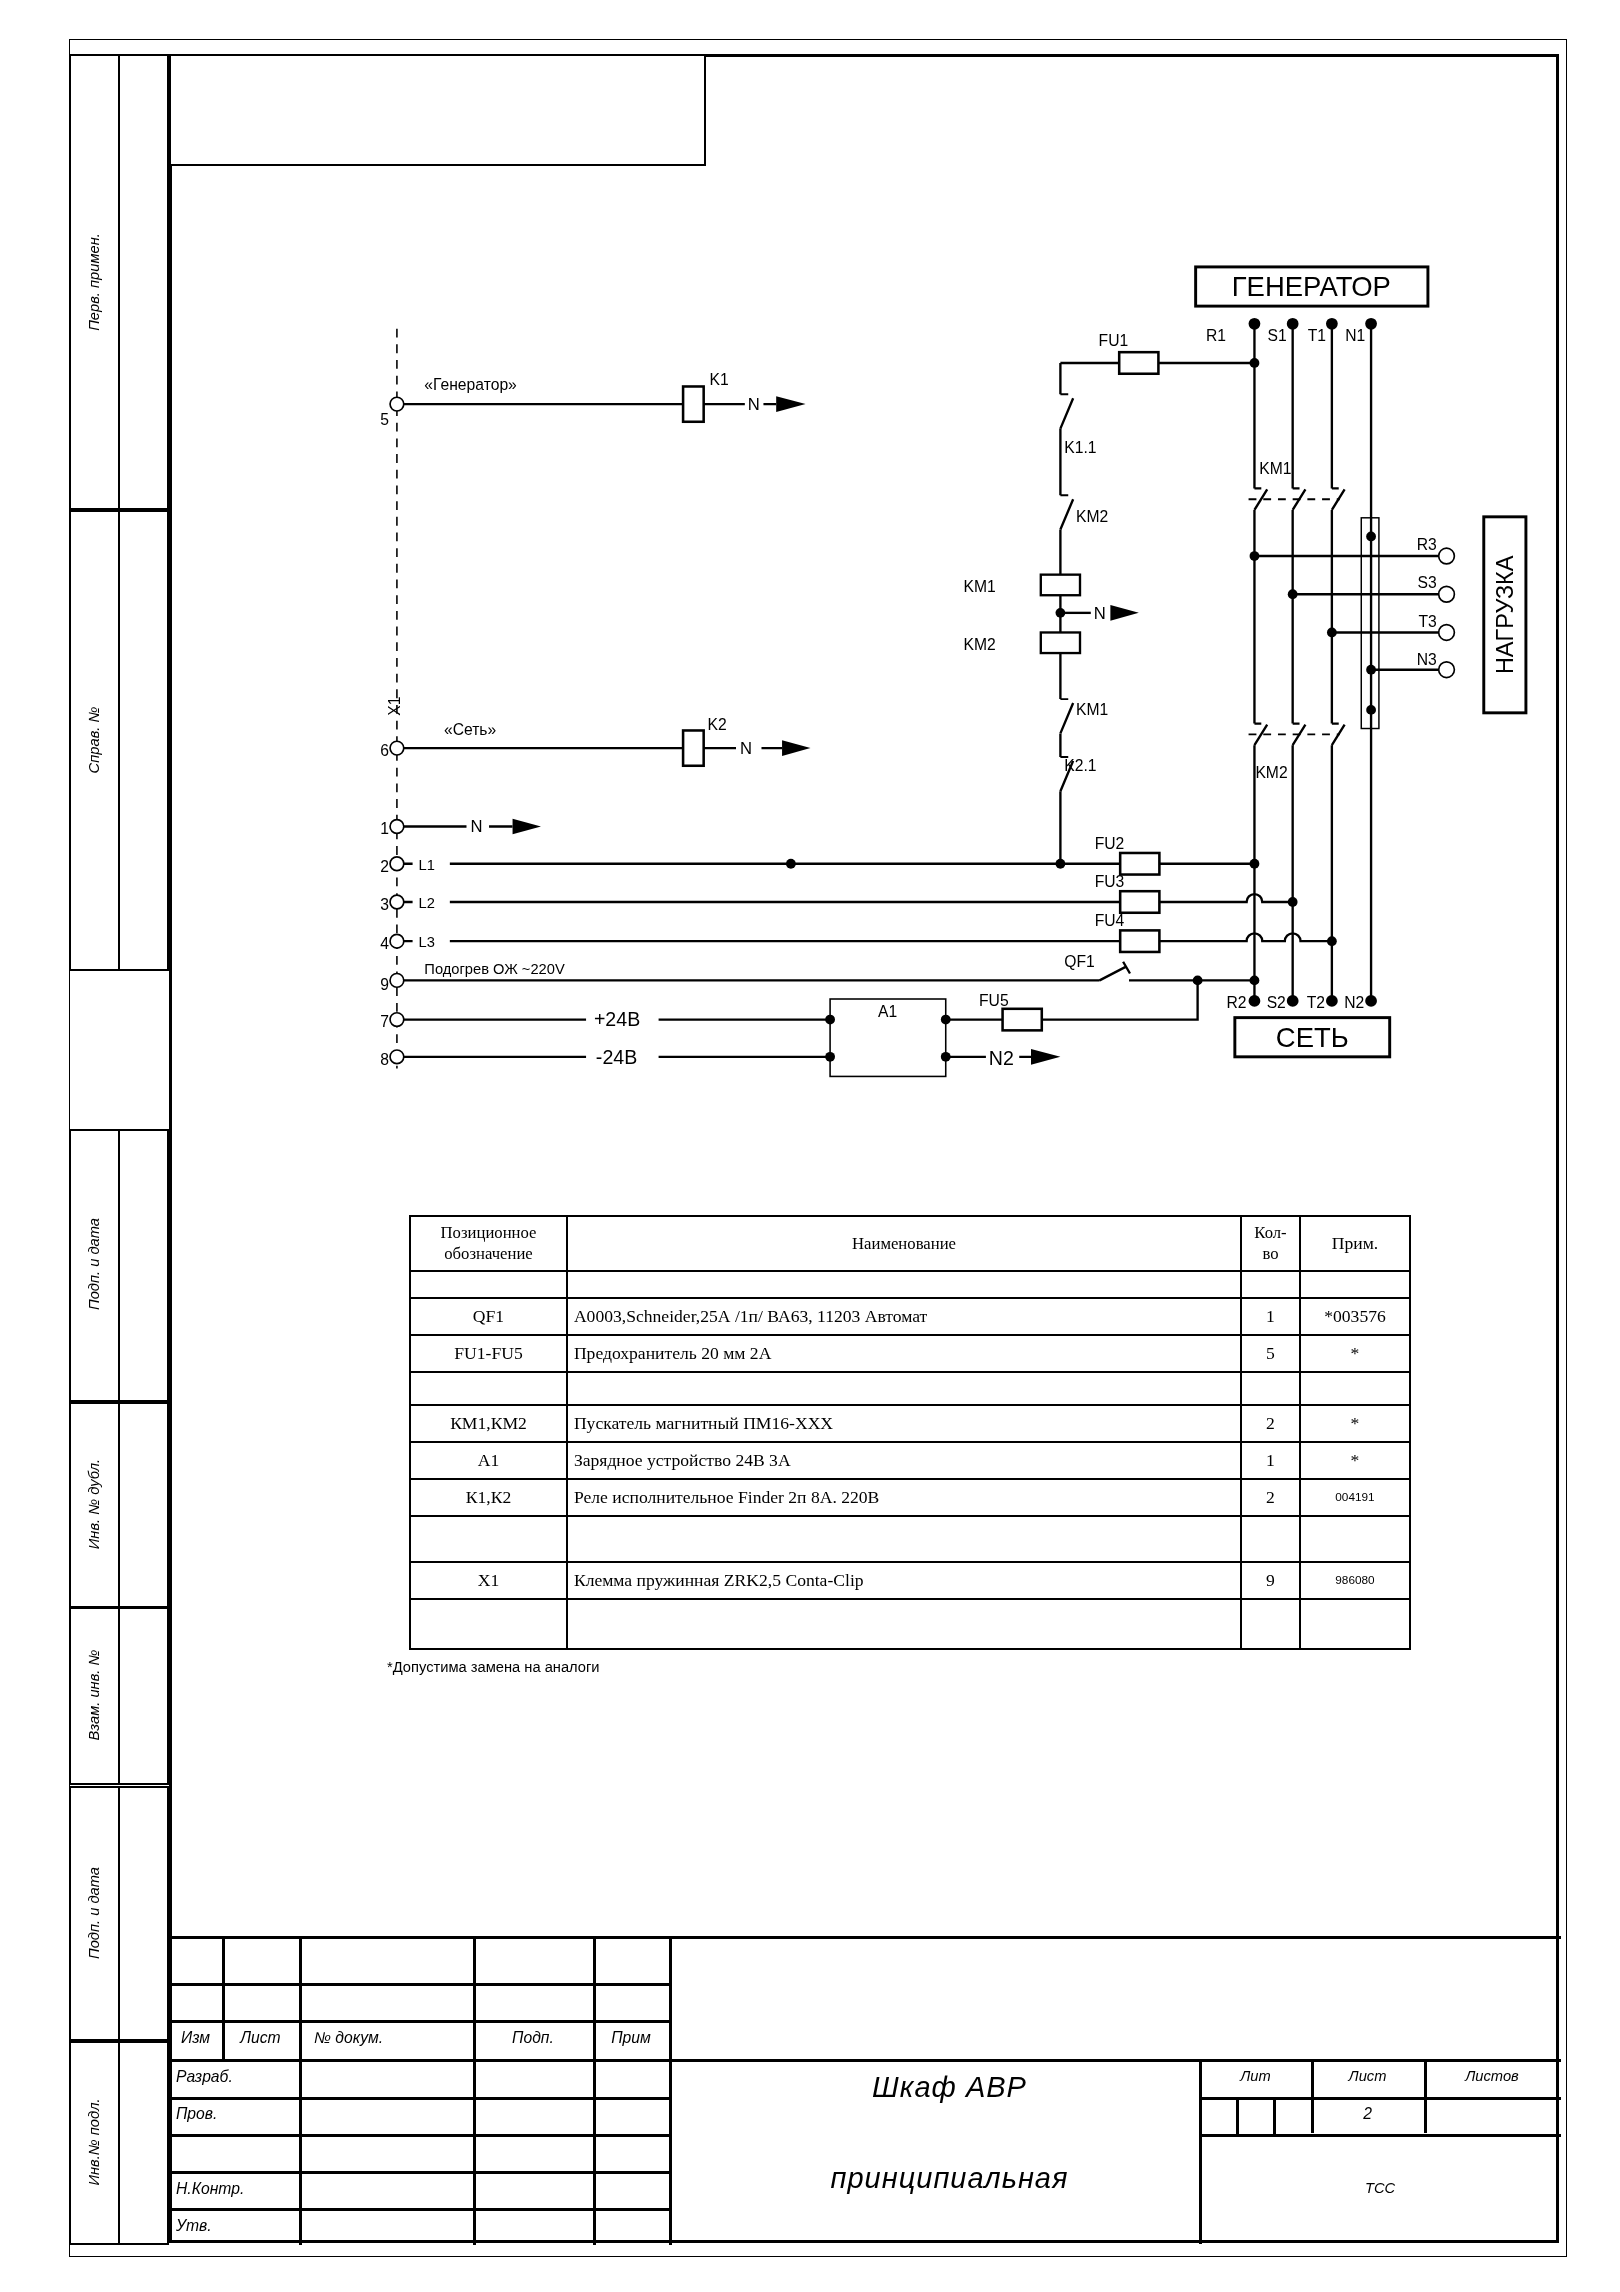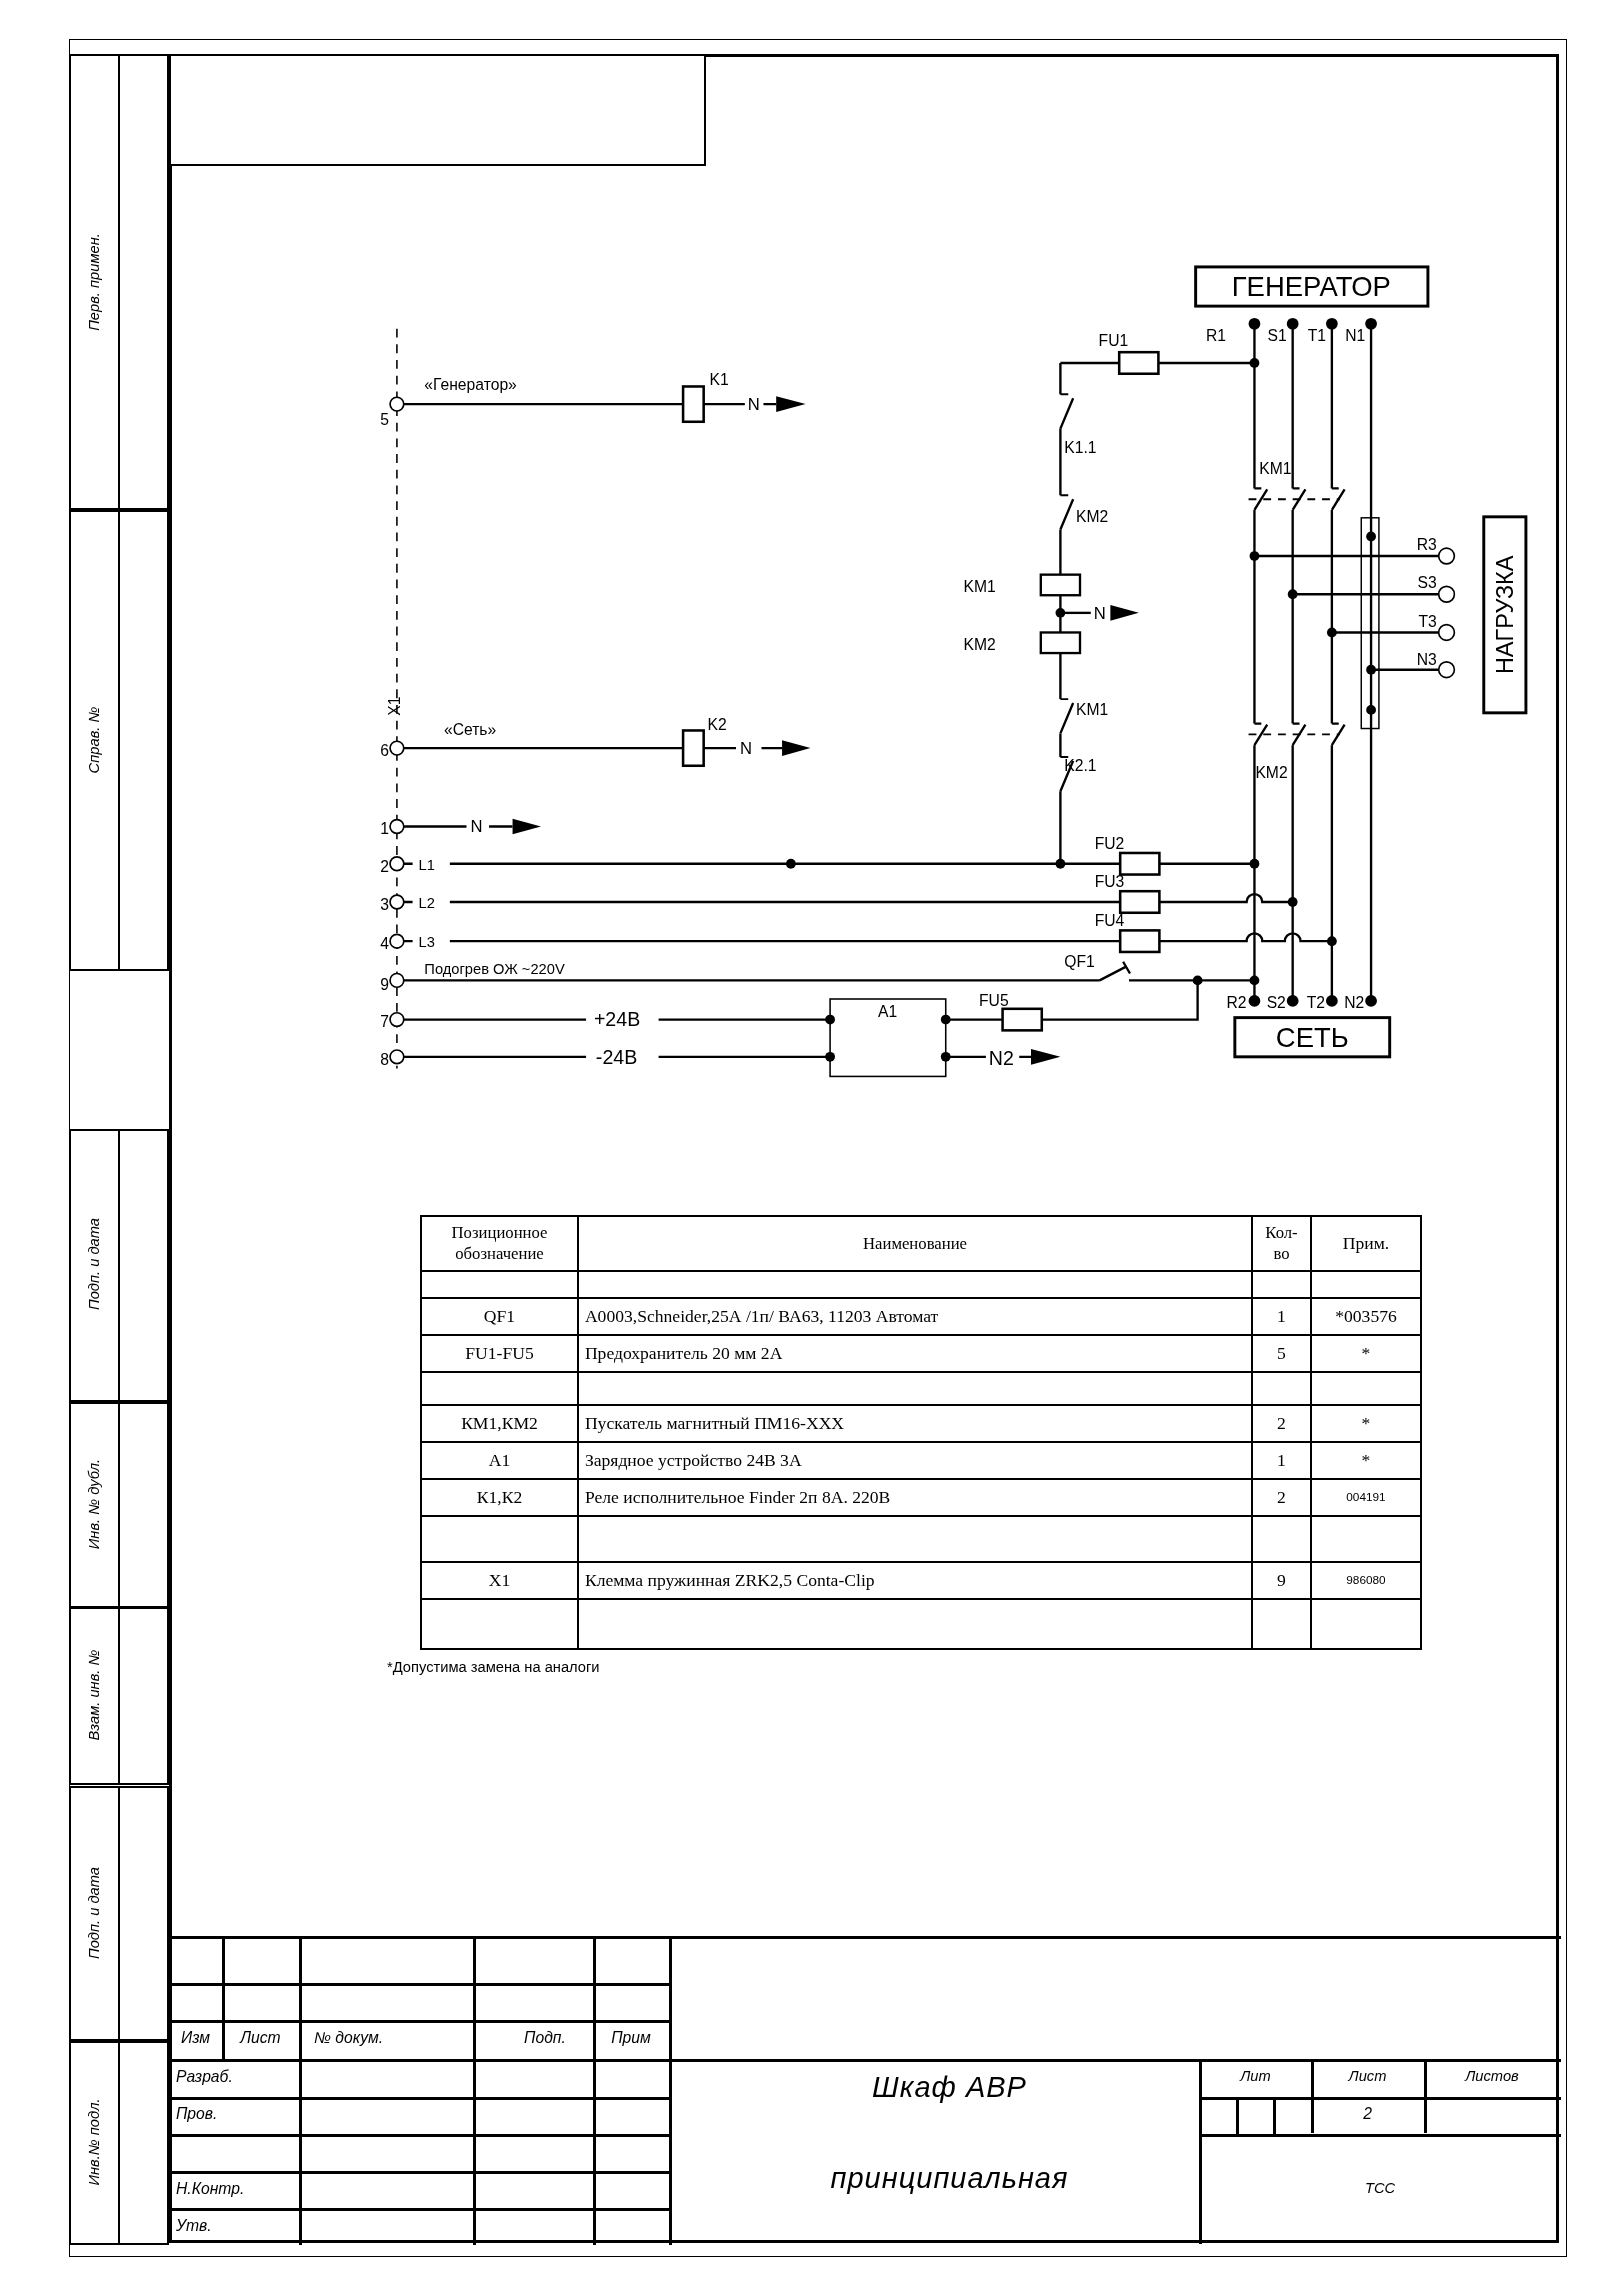--- a/index.html
+++ b/index.html
@@ -12,21 +12,21 @@
   .frame{position:absolute;border:3.9px solid #000;}
   .stamp{position:absolute;border:2.9px solid #000;background:#fff;}
   .margin-cell{position:absolute;left:69px;width:96px;border:2px solid #000;}
   .margin-inner{position:absolute;left:0;top:0;bottom:0;width:47px;border-right:2px solid #000;}
   .margin-label{position:absolute;width:255px;text-align:center;
                 font-style:italic;font-size:14.7px;transform:rotate(-90deg);}
   .tb-label{position:absolute;font-style:italic;font-size:15.7px;white-space:nowrap;}
   .tb-center{text-align:center;}
   .doc-title{position:absolute;font-style:italic;font-size:29px;letter-spacing:1px;
              width:529px;left:669px;text-align:center;white-space:nowrap;padding-left:16px;}
-  table.parts{position:absolute;left:420px;top:1215px;border-collapse:collapse;
+  table.parts{position:absolute;left:409px;top:1215px;border-collapse:collapse;
               table-layout:fixed;font-family:"Liberation Serif",serif;font-size:17.6px;}
   table.parts td{border:2.9px solid #000;padding:0 5.9px;overflow:hidden;white-space:nowrap;}
   td.c{text-align:center;padding:0 2px;}
   td.small-note{font-family:"Liberation Sans",sans-serif;font-size:11.8px;text-align:center;}
   .th2{line-height:1.25;}
   svg text{font-family:"Liberation Sans",sans-serif;fill:#000;}
   .footnote{position:absolute;font-size:14.7px;}
 </style>
 </head>
 <body>
@@ -396,21 +396,21 @@
   <div class="vline" style="left:593px;top:1936px;height:309px;"></div>
   <div class="vline" style="left:1199px;top:2059px;height:185px;"></div>
   <div class="vline" style="left:1311px;top:2059px;height:74px;"></div>
   <div class="vline" style="left:1424px;top:2059px;height:74px;"></div>
   <div class="vline" style="left:1236px;top:2097px;height:37px;"></div>
   <div class="vline" style="left:1273px;top:2097px;height:37px;"></div>
 
   <div class="tb-label tb-center" style="left:169px;top:2029px;width:53px;">Изм</div>
   <div class="tb-label tb-center" style="left:222px;top:2029px;width:77px;">Лист</div>
   <div class="tb-label" style="left:314px;top:2029px;">№ докум.</div>
-  <div class="tb-label tb-center" style="left:473px;top:2029px;width:120px;margin-left:12px;">Подп.</div>
+  <div class="tb-label tb-center" style="left:473px;top:2029px;width:120px;">Подп.</div>
   <div class="tb-label tb-center" style="left:593px;top:2029px;width:76px;">Прим</div>
 
   <div class="tb-label" style="left:176px;top:2068px;">Разраб.</div>
   <div class="tb-label" style="left:176px;top:2105px;">Пров.</div>
   <div class="tb-label" style="left:176px;top:2180px;">Н.Контр.</div>
   <div class="tb-label" style="left:176px;top:2217px;">Утв.</div>
 
   <div class="doc-title" style="top:2071px;">Шкаф АВР</div>
   <div class="doc-title" style="top:2162px;">принципиальная</div>
 

